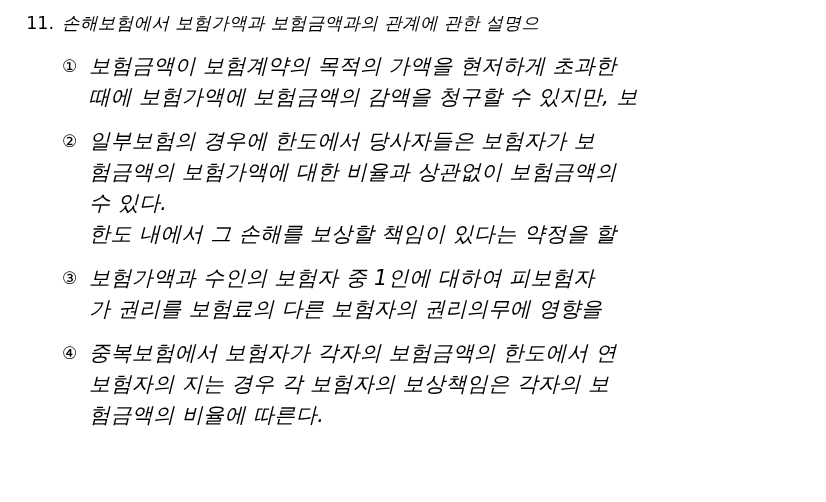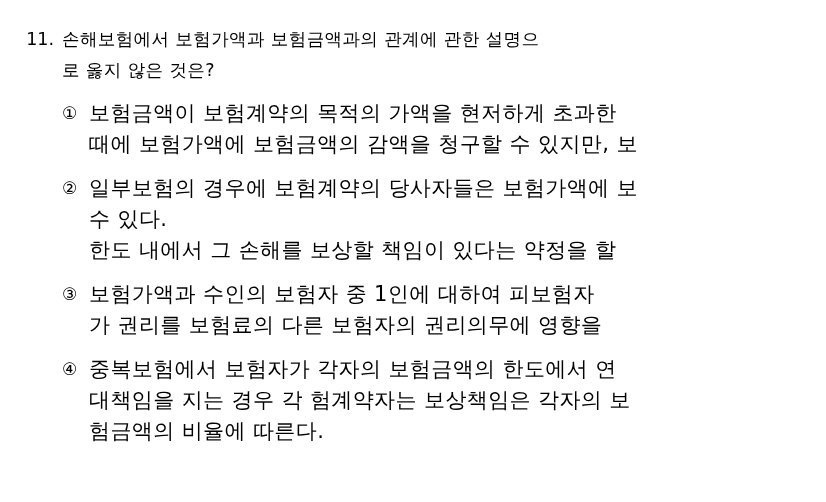--- a/index.html
+++ b/index.html
@@ -23,21 +23,20 @@
   }
   .question {
     position: absolute;
     left: 22px;
     top: 8px;
     width: 790px;
   }
   .q-row {
     display: flex;
     align-items: flex-start;
-    margin-top: 16px;
   }
   .q-number {
     flex: 0 0 auto;
     width: 40px;
     font-size: 17.5px;
     line-height: 31px;
     text-align: right;
     padding-right: 8px;
     box-sizing: border-box;
     letter-spacing: 0px;
@@ -69,68 +68,69 @@
     flex: 1 1 auto;
     font-size: 21px;
     line-height: 31px;
     letter-spacing: 0.4px;
     word-break: keep-all;
     padding-right: 18px;
   }
   .line {
     display: block;
     white-space: pre;
+    font-style: italic;
   }
 </style>
 </head>
 <body>
 
 <div class="page">
 
   <div class="question">
 
     <div class="q-row">
       <div class="q-number">11.</div>
       <div class="q-stem">
         <span class="line">손해보험에서 보험가액과 보험금액과의 관계에 관한 설명으</span>
-        <span class="line">로 옳지 않은 것은?</span>
       </div>
     </div>
 
     <div class="choices">
 
       <div class="choice">
         <div class="choice-marker">①</div>
         <div class="choice-text">
           <span class="line">보험금액이 보험계약의 목적의 가액을 현저하게 초과한</span>
           <span class="line">때에 보험가액에 보험금액의 감액을 청구할 수 있지만, 보</span>
         </div>
       </div>
 
       <div class="choice">
         <div class="choice-marker">②</div>
         <div class="choice-text">
-          <span class="line">일부보험의 경우에 보험계약의 당사자들은 보험가액에 보</span>
+          <span class="line">일부보험의 경우에 한도에서 당사자들은 보험자가 보</span>
+          <span class="line">험금액의 보험가액에 대한 비율과 상관없이 보험금액의</span>
           <span class="line">수 있다.</span>
           <span class="line">한도 내에서 그 손해를 보상할 책임이 있다는 약정을 할</span>
         </div>
       </div>
 
       <div class="choice">
         <div class="choice-marker">③</div>
         <div class="choice-text">
           <span class="line">보험가액과 수인의 보험자 중 1인에 대하여 피보험자</span>
           <span class="line">가 권리를 보험료의 다른 보험자의 권리의무에 영향을</span>
         </div>
       </div>
 
       <div class="choice">
         <div class="choice-marker">④</div>
         <div class="choice-text">
           <span class="line">중복보험에서 보험자가 각자의 보험금액의 한도에서 연</span>
-          <span class="line">대책임을 지는 경우 각 험계약자는 보상책임은 각자의 보</span>
+          <span class="line">보험자의 지는 경우 각 보험자의 보상책임은 각자의 보</span>
           <span class="line">험금액의 비율에 따른다.</span>
         </div>
       </div>
 
     </div>
   </div>
 </div>
 
 </body></html>

